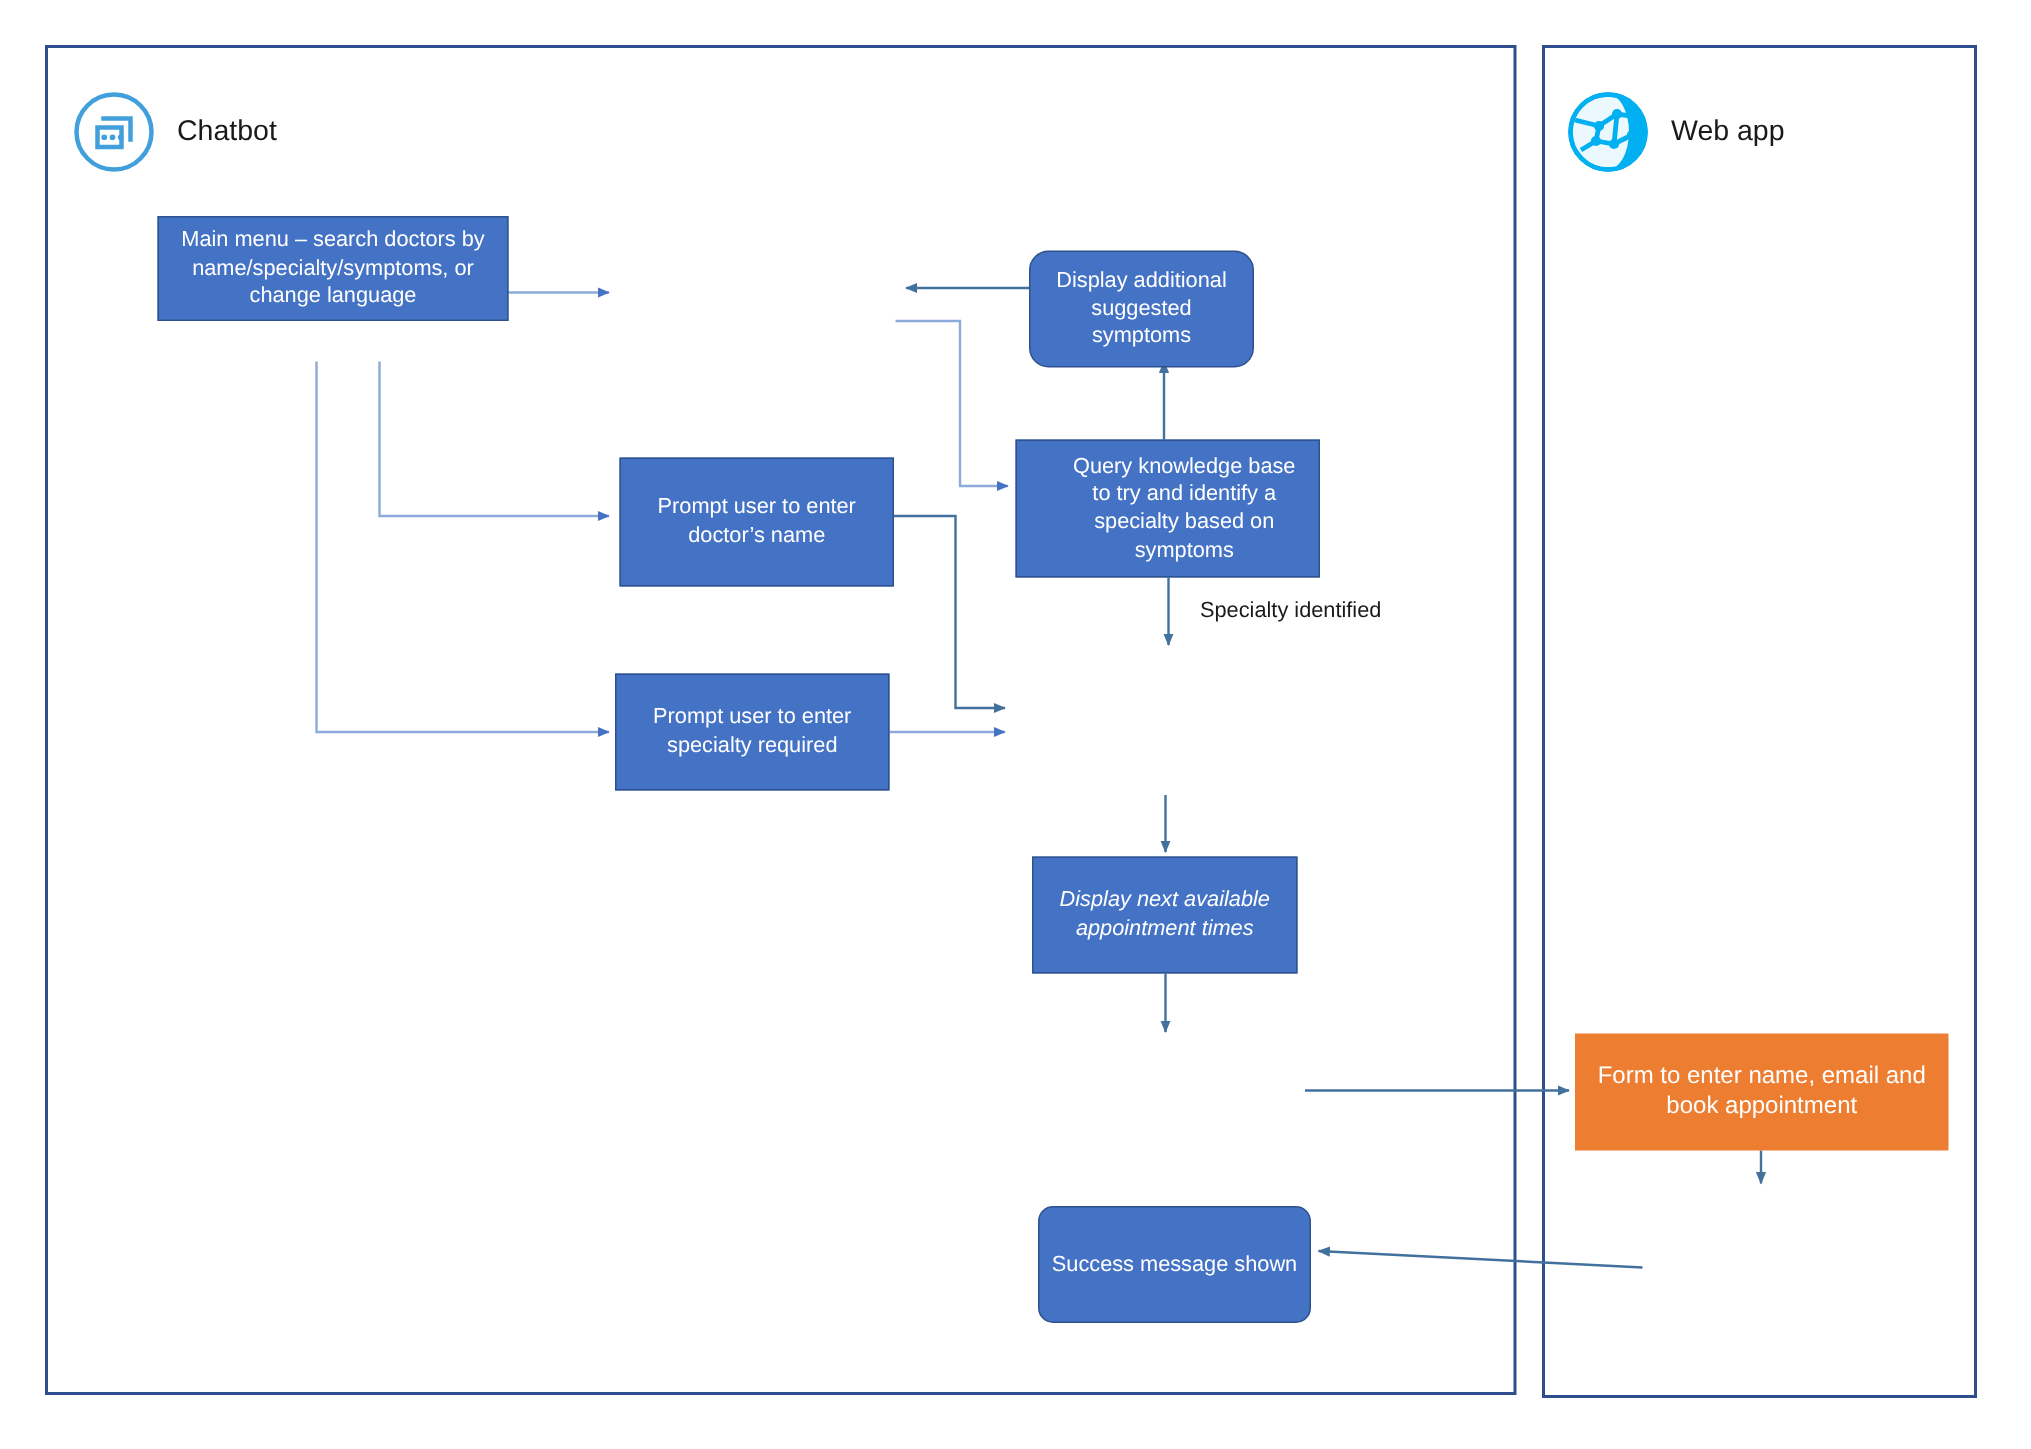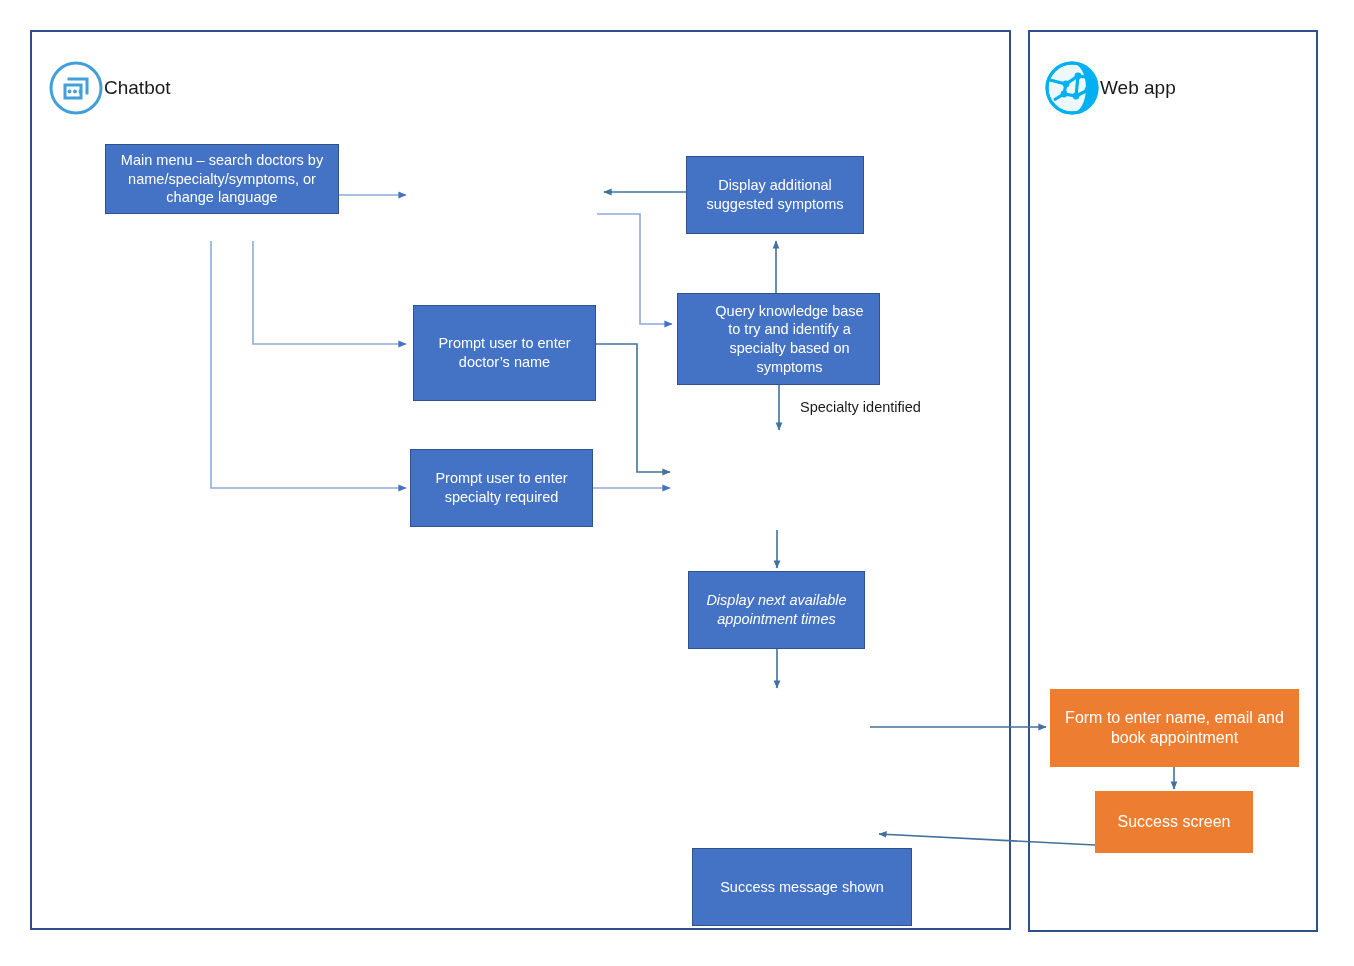--- a/index.html
+++ b/index.html
@@ -20,20 +20,21 @@
   .swimlane {
     position: absolute;
     border: 2px solid #2E4E8E;
     background: #ffffff;
     box-sizing: border-box;
   }
   .lane-header {
     position: absolute;
     display: flex;
     align-items: center;
+    gap: 14px;
   }
   .lane-title {
     font-size: 19px;
     color: #1a1a1a;
     font-family: "Liberation Sans", sans-serif;
     white-space: nowrap;
   }
   .lane-icon {
     width: 56px;
     height: 56px;
@@ -158,34 +159,33 @@
 
       <path d="M1174 767 V789" stroke="#41719C" marker-end="url(#arrow-mid)"></path>
 
       <path d="M1095 845 L879 834" stroke="#41719C" marker-end="url(#arrow-mid)"></path>
     </g>
   </svg>
 
   <div class="node blue" style="left:105px; top:144px; width:234px; height:70px;">Main menu – search doctors by name/specialty/symptoms, or change language</div>
 
 
-  <div class="node blue" style="left:686px; top:156px; width:178px; height:78px;">Display additional suggested symptoms</div>
+  <div class="node blue" style="left:686px; top:167px; width:150px; height:78px;border-radius:13px;">Display additional suggested symptoms</div>
 
-  <div class="node blue" style="left:413px; top:305px; width:183px; height:96px;">Prompt user to enter doctor’s name</div>
+  <div class="node blue" style="left:413px; top:305px; width:183px; height:86px;">Prompt user to enter doctor’s name</div>
 
   <div class="node blue" style="left:677px; top:293px; width:203px; height:92px;padding-left:30px;">Query knowledge base to try and identify a specialty based on symptoms</div>
 
   <div class="node blue" style="left:410px; top:449px; width:183px; height:78px;">Prompt user to enter specialty required</div>
 
 
   <div class="node blue" style="left:688px; top:571px; width:177px; height:78px;font-style:italic;">Display next available appointment times</div>
 
 
-  <div class="node blue" style="left:692px; top:848px; width:220px; height:78px;">Success message shown</div>
+  <div class="node blue" style="left:692px; top:804px; width:182px; height:78px;border-radius:10px;">Success message shown</div>
 
   <div class="node orange" style="left:1050px; top:689px; width:249px; height:78px;">Form to enter name, email and book appointment</div>
 
-  <div class="node orange" style="left:1095px; top:791px; width:158px; height:62px;">Success screen</div>
 
 
   <div class="edge-label" style="left:800px; top:398px; width:180px;">Specialty identified</div>
 
 </div>
 
 </body></html>

